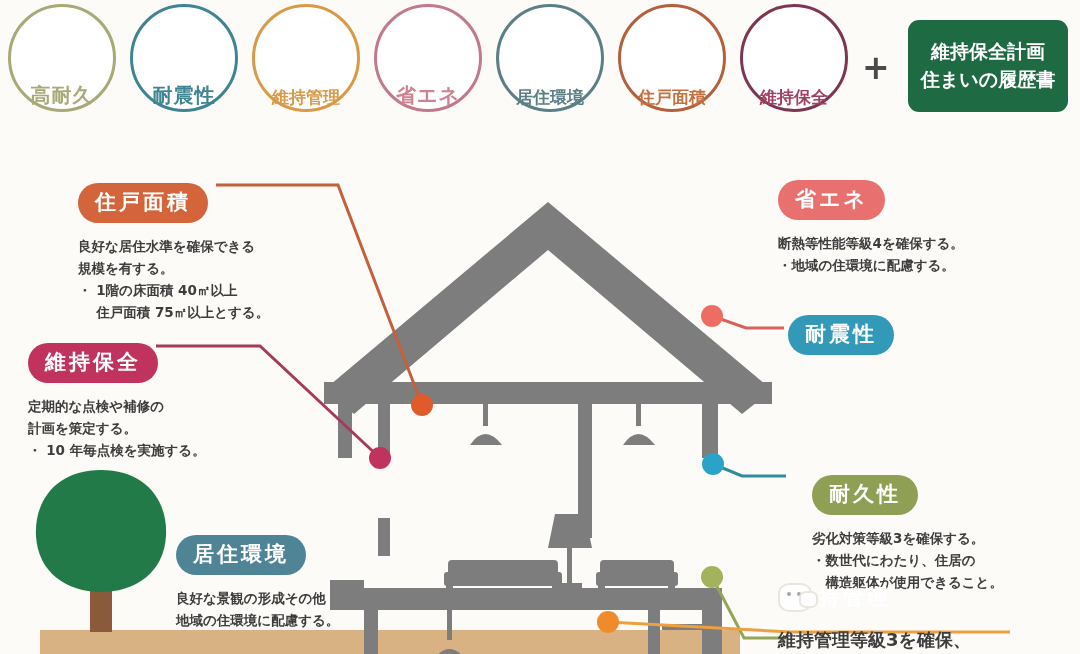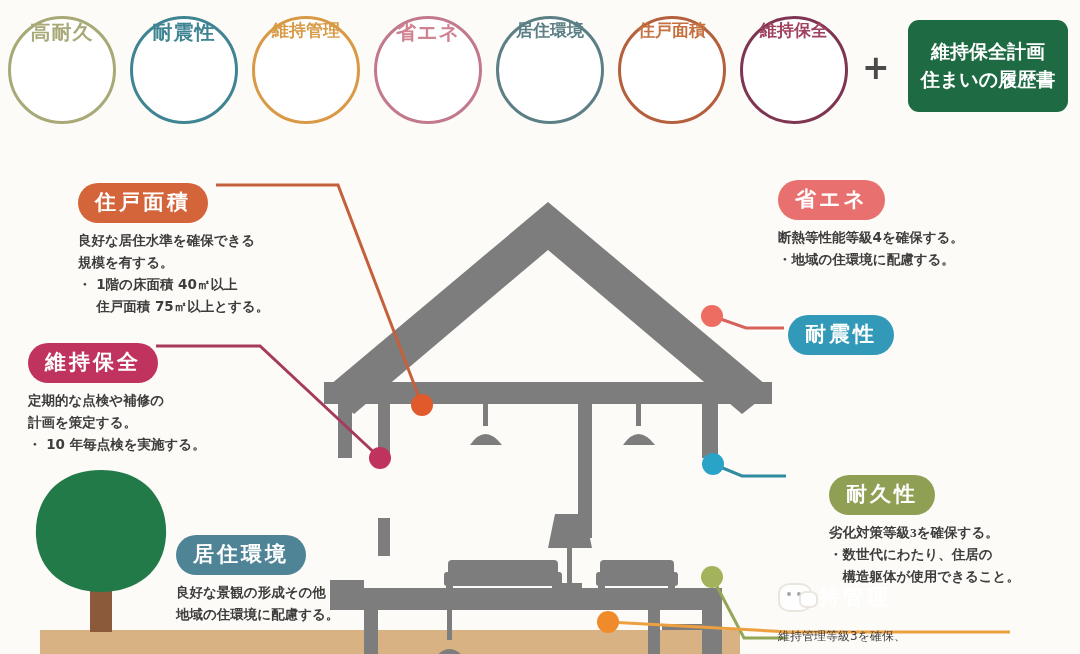--- a/index.html
+++ b/index.html
@@ -10,24 +10,24 @@
     position:relative;
   }
   #stage{position:relative;width:1080px;height:654px;}
 
   
   .header-band{
     position:absolute;left:0;top:0;width:1080px;height:140px;
     background:#fdfbf7;
   }
   .circle{
-    position:absolute;top:16px;
+    position:absolute;top:4px;
     width:108px;height:108px;border-radius:50%;
     border:3px solid #ccc;background:#ffffff;
-    display:flex;align-items:flex-start;justify-content:center;
+    display:flex;align-items:flex-end;justify-content:center;
     box-sizing:border-box;
   }
   .circle span{
     font-size:20px;font-weight:700;letter-spacing:1px;
     white-space:nowrap;
   }
   .circle.small span{font-size:17px;letter-spacing:0px;}
 
   .plus{
     position:absolute;left:862px;top:48px;
@@ -49,21 +49,21 @@
   
   .callout{position:absolute;}
   .pill{
     display:inline-block;
     padding:5px 17px 7px 17px;
     border-radius:22px;
     color:#fff;font-weight:700;font-size:21px;letter-spacing:3px;
     white-space:nowrap;
   }
   .body{
-    margin-top:7px;
+    margin-top:13px;
     font-size:13.5px;line-height:1.62;
     color:#3d3d3d;font-weight:700;
     white-space:pre-line;
   }
 
   
   .wm{
     position:absolute;left:778px;top:583px;
     display:flex;align-items:center;gap:7px;
     opacity:.88;pointer-events:none;
@@ -79,21 +79,21 @@
     background:#ffffff;border:2px solid #e8e4dc;
   }
   .wm-dot{position:absolute;width:4px;height:4px;border-radius:50%;background:#9a9a9a;top:7px;}
   .wm-text{
     font-size:25px;color:#8a8a8a;font-weight:400;
     letter-spacing:1px;white-space:nowrap;
     text-shadow:0 0 2px rgba(255,255,255,.9);
   }
   .cut-text{
     position:absolute;left:778px;top:628px;
-    font-size:12px;font-weight:400;color:#3d3d3d;white-space:nowrap;
+    font-size:18px;font-weight:700;color:#3d3d3d;white-space:nowrap;
   }
 </style>
 </head>
 <body>
 
 <div id="stage">
 
   <div class="header-band">
     <div id="circles-host">
         <div class="circle" style="left: 8px; border-color: rgb(168, 169, 119);">
@@ -238,21 +238,21 @@
 ・ 1階の床面積 40㎡以上
 　 住戸面積 75㎡以上とする。</div></div>
       <div class="callout" style="left: 28px; top: 343px;"><span class="pill" style="background: rgb(192, 51, 94);">維持保全</span><div class="body">定期的な点検や補修の
 計画を策定する。
 ・ 10 年毎点検を実施する。</div></div>
       <div class="callout" style="left: 176px; top: 535px;"><span class="pill" style="background: rgb(79, 132, 151);">居住環境</span><div class="body">良好な景観の形成その他
 地域の住環境に配慮する。</div></div>
       <div class="callout" style="left: 778px; top: 180px;"><span class="pill" style="background: rgb(232, 112, 110);">省エネ</span><div class="body">断熱等性能等級4を確保する。
 ・地域の住環境に配慮する。</div></div>
       <div class="callout" style="left: 788px; top: 315px;"><span class="pill" style="background: rgb(51, 153, 184);">耐震性</span></div>
-      <div class="callout" style="left: 829px; top: 475px; font-family: Liberation Serif, serif;"><span class="pill" style="background: rgb(143, 160, 85);">耐久性</span><div class="body">劣化対策等級3を確保する。
+      <div class="callout" style="left: 812px; top: 475px;"><span class="pill" style="background: rgb(143, 160, 85);">耐久性</span><div class="body">劣化対策等級3を確保する。
 ・数世代にわたり、住居の
 　構造躯体が使用できること。</div></div>
     </div>
 
   <div class="callout" style="left:778px;top:578px;">
     <span class="pill">維持管理</span>
   </div>
   <div class="cut-text">維持管理等級3を確保、</div>
 
   <div class="wm">

